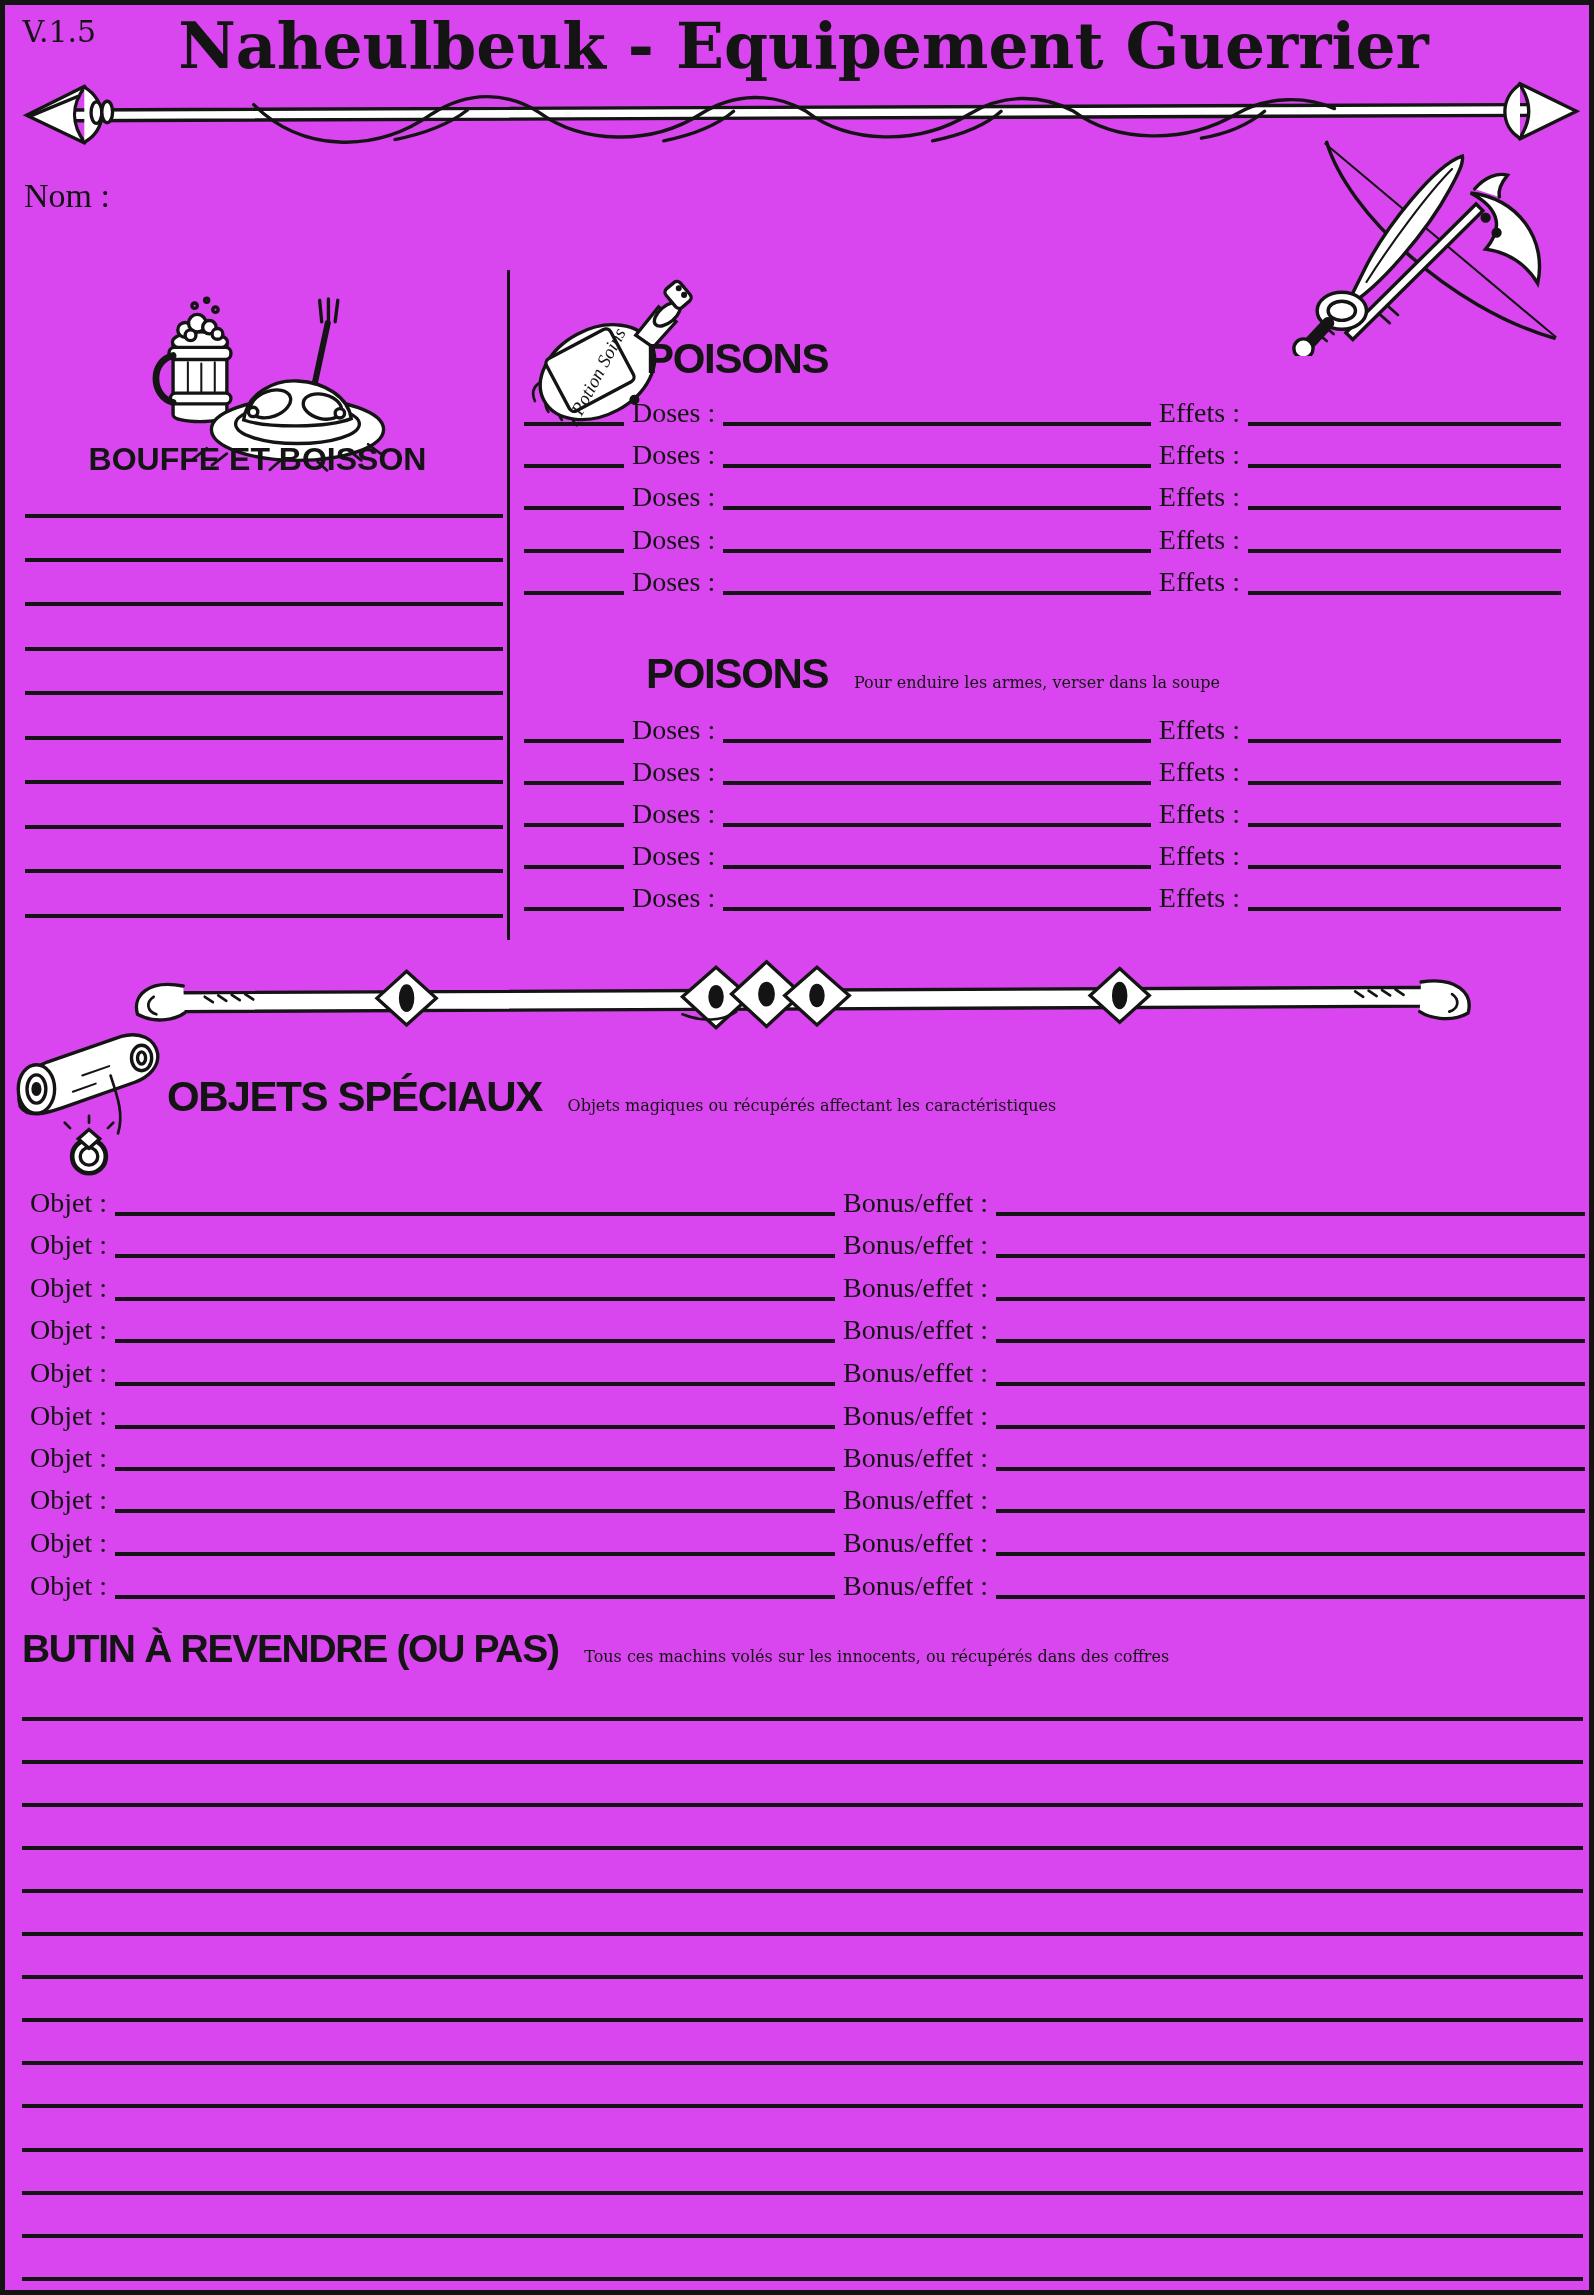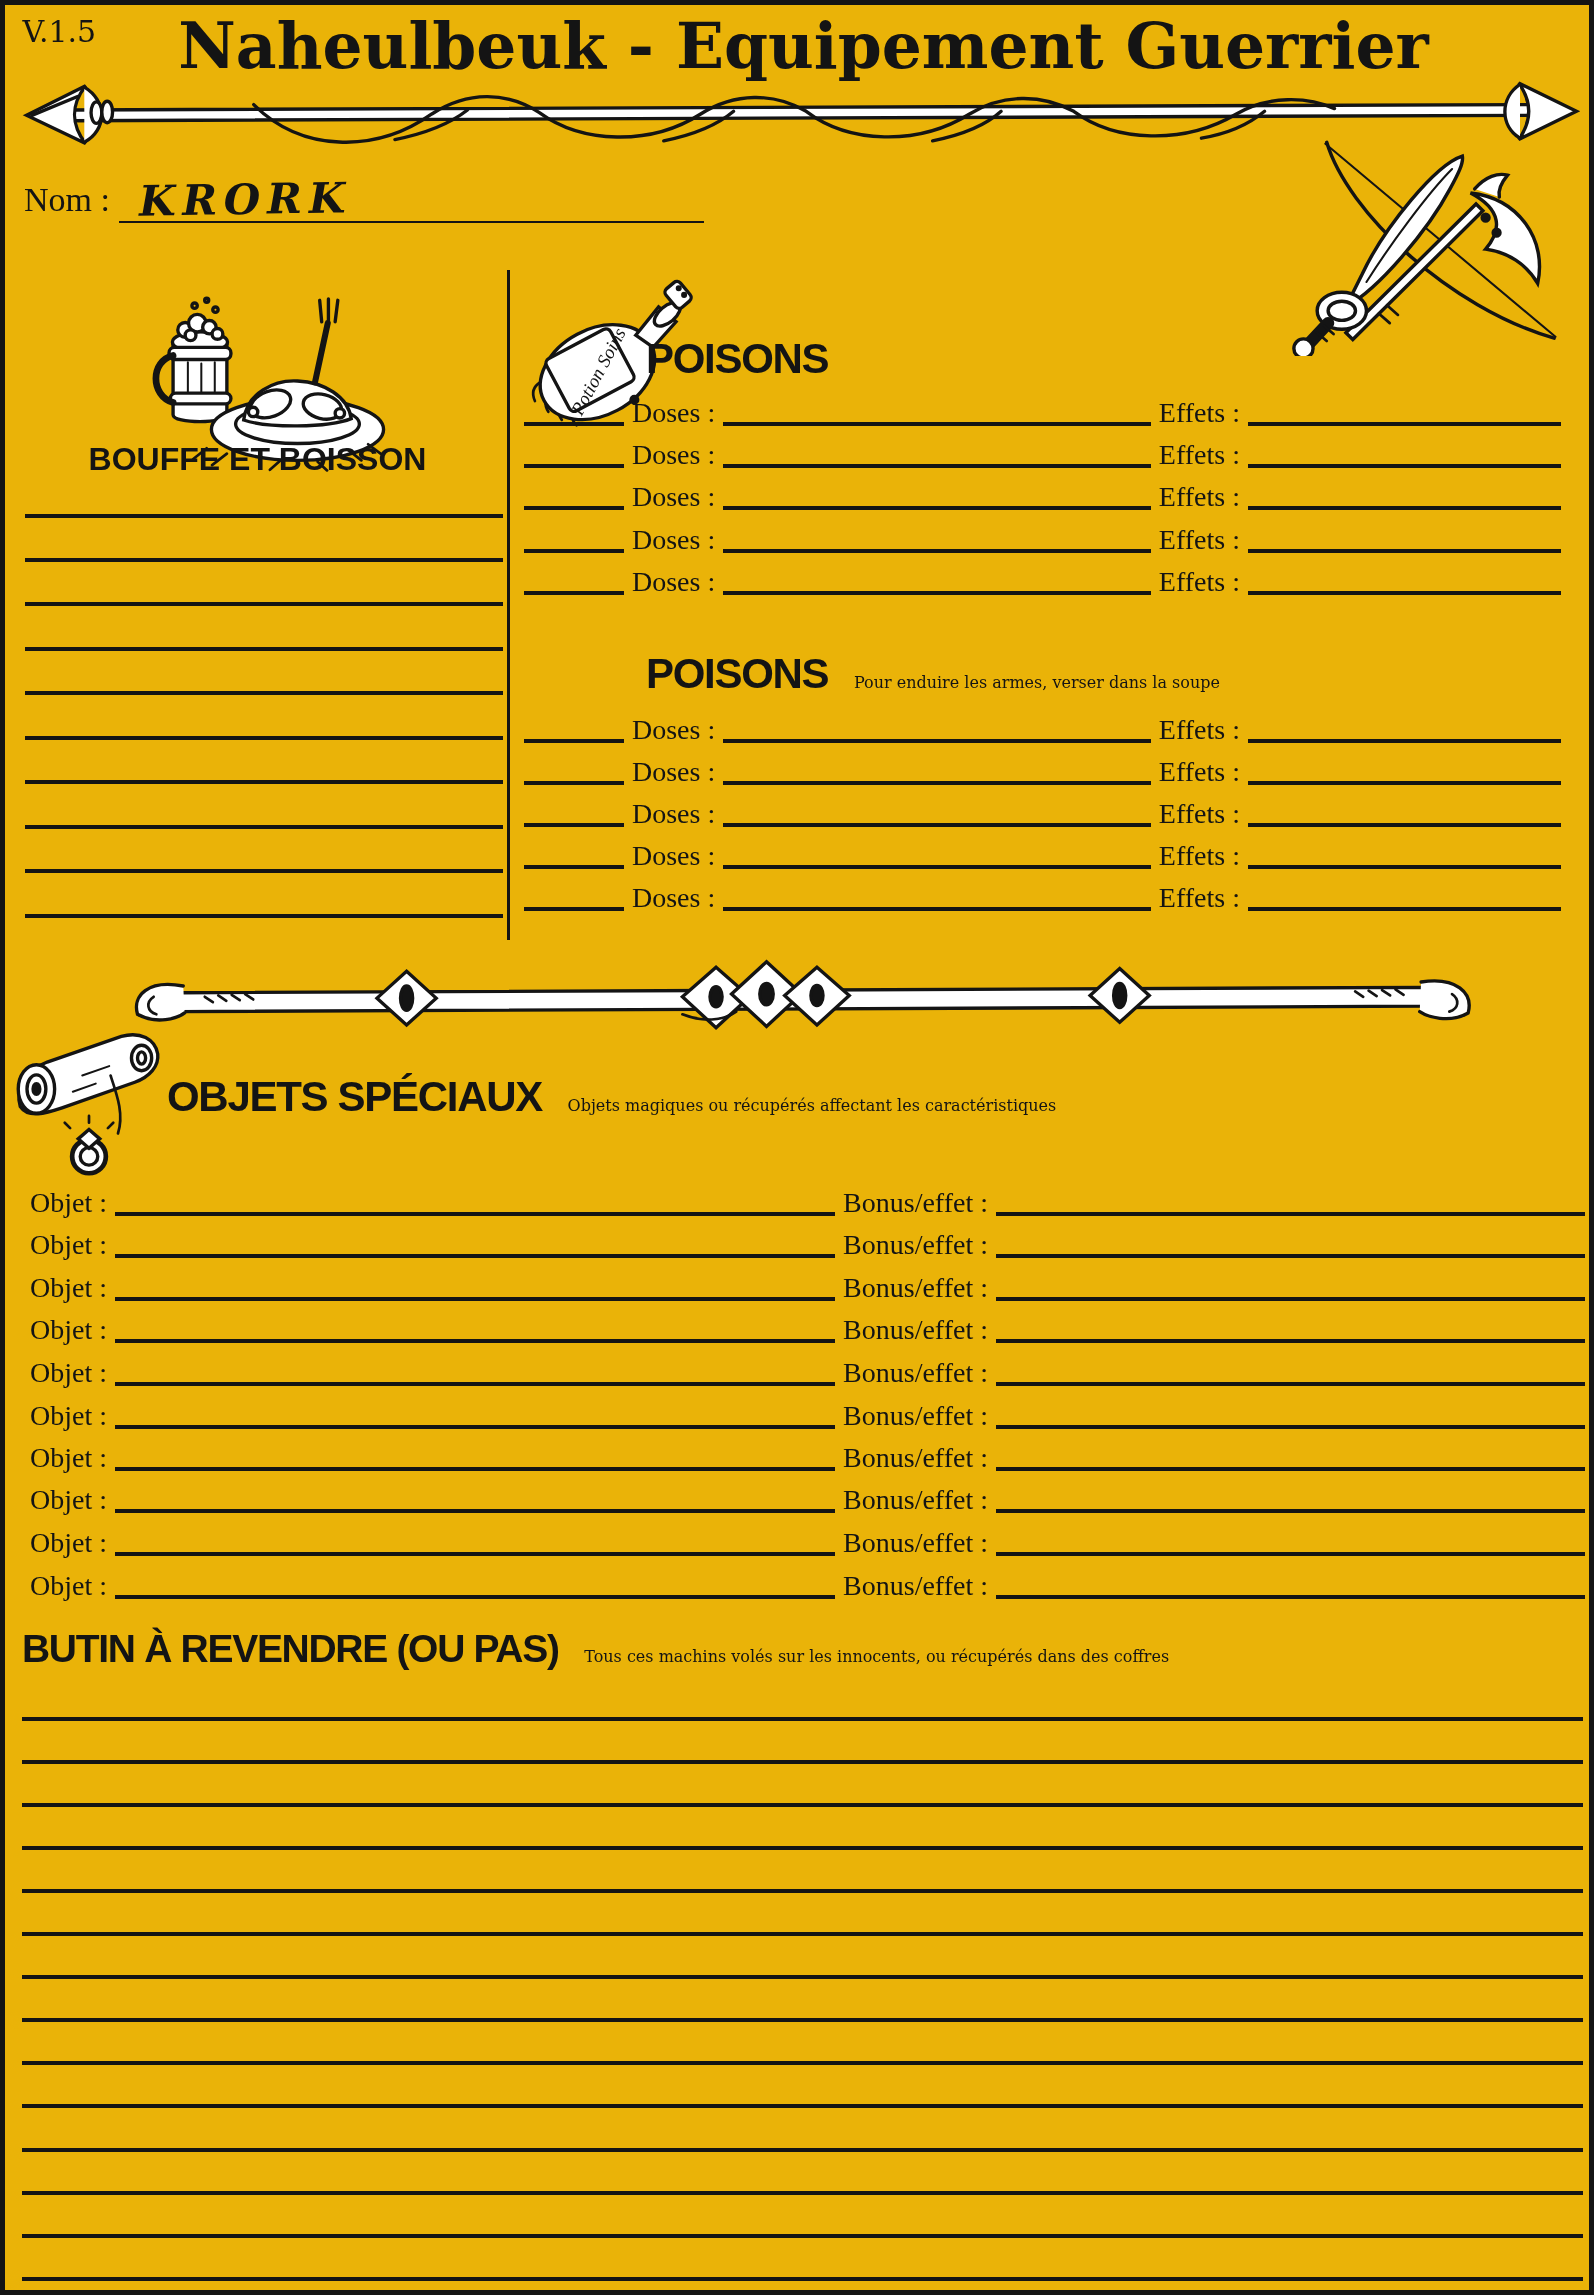--- a/index.html
+++ b/index.html
@@ -1,16 +1,16 @@
 <!DOCTYPE html>
 <html style="font-size:10.8px"><head>
 <meta charset="utf-8">
 <style>
   html,body{margin:0;padding:0;background:#fff;}
-  .page{position:relative;width:1584px;height:2285px;border:5.4px solid #141414;background:#eab308;
+  .page{position:relative;width:1584px;height:2285px;border:5.4px solid #141414;background:#d946ef;
         overflow:hidden;color:#141414;font-family:"Liberation Serif",serif;}
   .abs{position:absolute;}
   .poster{font-family:"Liberation Sans",sans-serif;font-weight:bold;letter-spacing:-1.3px;}
   .version{left:17.5px;top:9.4px;font-family:"DejaVu Serif",serif;font-size:30px;}
   .title{left:135px;top:4px;width:1327px;text-align:center;font-family:"DejaVu Serif",serif;
          font-size:63px;font-weight:600;white-space:nowrap;}
   .nom-row{left:19px;top:174px;width:680px;display:flex;align-items:center;}
   .nom-label{font-size:34px;line-height:1;padding-bottom:2.7px;}
   .nom-line{flex:1;border-bottom:2.7px solid #141414;margin-left:9.4px;padding:0 0 0 20px;}
   .nom-value{display:inline-block;font-family:"DejaVu Serif",serif;font-size:42px;line-height:1;
@@ -56,23 +56,20 @@
       <path d="M960 98 C1000 90 1038 76 1064 54"></path>
       <path d="M1360 98 C1400 90 1438 76 1462 54"></path>
       <path d="M1760 94 C1796 88 1830 74 1854 54"></path>
       <path d="M2318 54 L2232 12 C2252 40 2252 68 2232 96 Z" fill="#fff"></path>
       <path d="M2234 14 C2204 34 2204 76 2234 94" fill="#fff"></path>
     </g>
   </svg>
 
   <div class="abs nom-row">
     <span class="nom-label">Nom :</span>
-    <span class="nom-line">
-      <span class="nom-value">KRORK</span>
-    </span>
   </div>
 
   <svg class="abs" style="left:1239px;top:125px" width="323" height="226" viewBox="0 0 470 330">
     <g stroke="#141414" stroke-width="5" fill="none" stroke-linecap="round">
       <path d="M120 18 C150 120 300 260 452 304"></path>
       <line x1="118" y1="20" x2="454" y2="302" stroke-width="3"></line>
       <polygon points="158,306 148,296 338,108 348,118" fill="#fff"></polygon>
       <path d="M330 92 C400 100 442 160 428 224 C412 196 384 178 352 174 C376 146 376 116 330 92 Z" fill="#fff"></path>
       <path d="M336 86 C352 68 370 62 384 66 C374 78 370 88 372 98" fill="#fff"></path>
       <circle cx="352" cy="128" r="5" fill="#141414"></circle>

